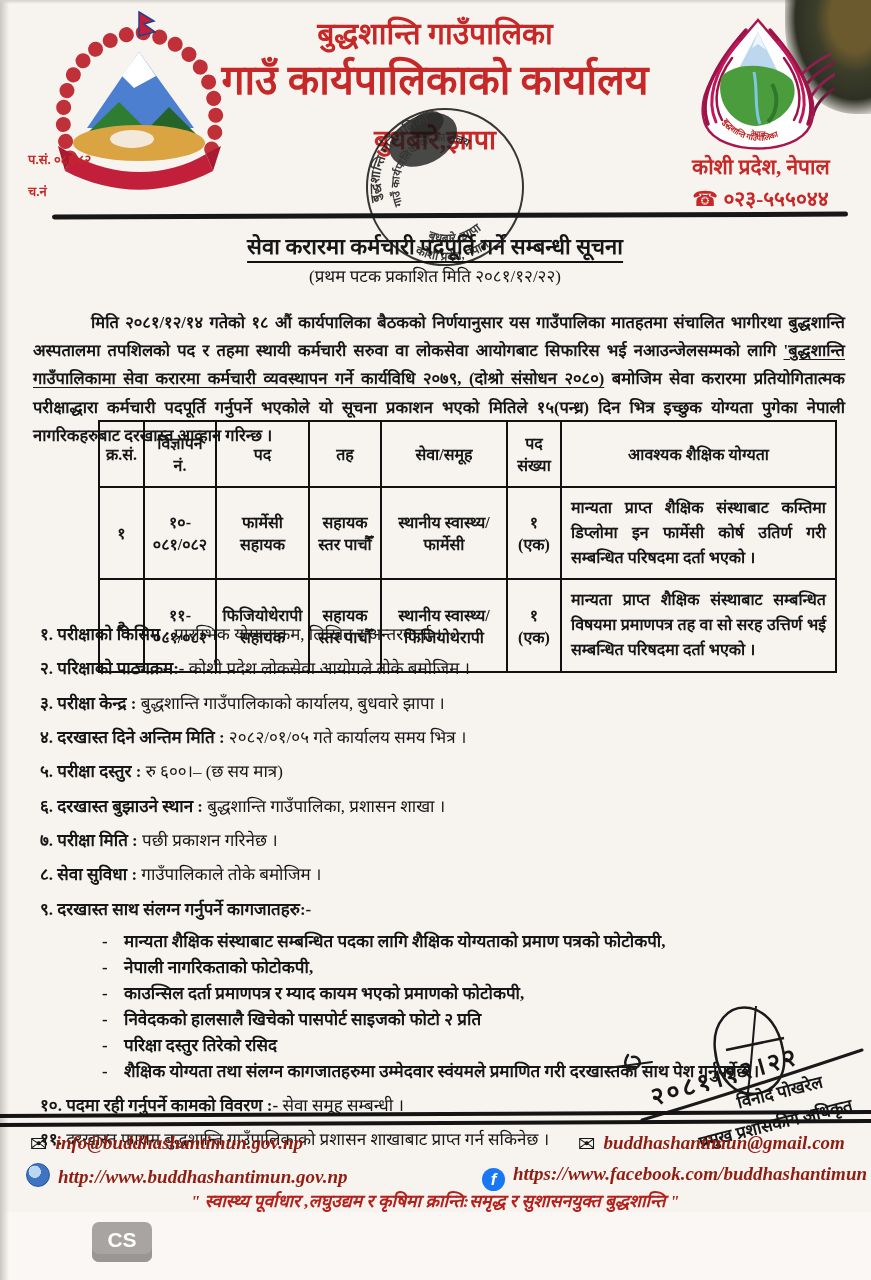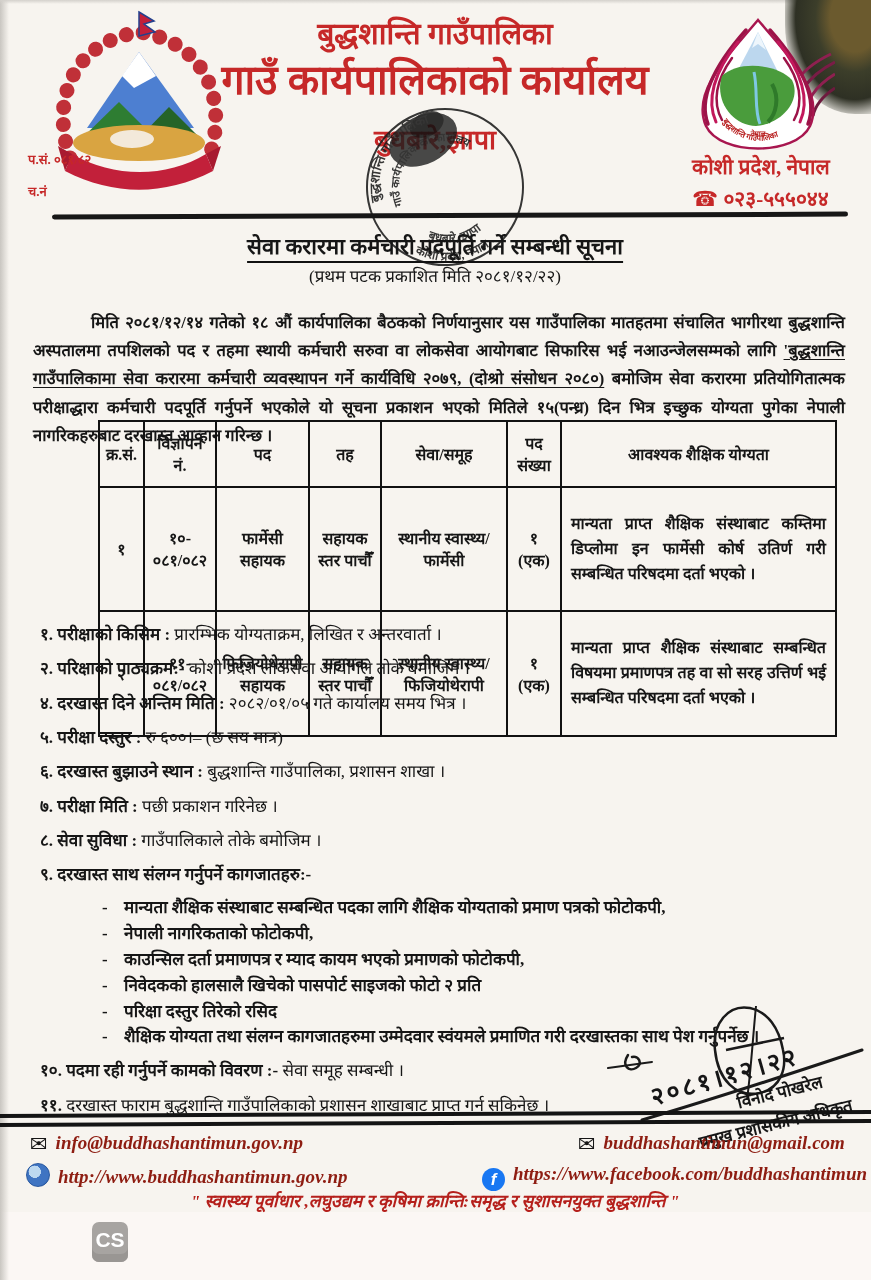--- a/index.html
+++ b/index.html
@@ -23,21 +23,21 @@
   .n-title{top:230px;font-size:22px;font-weight:700;border-bottom:2.5px solid #111;padding-bottom:1px;font-family:Liberation Serif, serif;}
   .n-sub{top:264px;font-size:17px;}
   .para{left:33px;top:292px;width:812px;font-size:16.5px;line-height:1.72;text-align:justify;
         text-indent:58px;font-weight:600;}
   .und{text-decoration:underline;text-underline-offset:3px;}
   
   table{border-collapse:collapse;table-layout:fixed;border-radius:19px;}
   .vac{left:98px;top:420px;width:737px;}
   .vac td,.vac th{border:2px solid #111;font-size:16px;padding:6px 5px;text-align:center;vertical-align:middle;font-weight:700;}
   .vac th{padding:10px 4px;}
-  .vac td.qual{text-align:justify;padding:24px 9px;line-height:1.55;}
+  .vac td.qual{text-align:justify;padding:8px 9px;line-height:1.55;}
   
   .list{left:40px;top:622px;width:800px;font-size:17px;}
   .item{margin-bottom:8px;line-height:1.55;}
   .inum,.ilabel{font-weight:700;}
   .subitem{margin:0 0 3px 62px;line-height:1.35;font-weight:600;}
   .dash{display:inline-block;width:22px;font-weight:700;}
   
   .sig-svg{left:600px;top:1000px;}
   .sig-date{left:648px;top:1058px;font-size:25px;font-weight:700;transform:rotate(-16deg);letter-spacing:3px;white-space:nowrap;}
   .sig-name{left:736px;top:1080px;font-size:17px;font-weight:700;transform:rotate(-14deg);white-space:nowrap;}
@@ -48,21 +48,21 @@
   .f-item{font-size:19px;font-weight:700;white-space:nowrap;font-style:italic;}
   .f-icon{display:inline-block;font-size:21px;color:#161616;margin-right:8px;vertical-align:-2px;}
   .globe{display:inline-block;width:22px;height:22px;border-radius:50%;margin-right:8px;vertical-align:-4px;
          background:radial-gradient(circle at 35% 35%,#bcd8f0 0 30%,#3f74c2 31% 70%,#1d4e9b 100%);
          border:1px solid #29589f;}
   .fb{display:inline-block;width:23px;height:23px;border-radius:50%;background:#1877f2;color:#fff;
       text-align:center;font-weight:700;font-size:17px;line-height:23px;margin-right:8px;vertical-align:-5px;
       font-family:"Liberation Sans",sans-serif;}
   .slogan{top:1188px;font-size:17.5px;font-style:italic;font-weight:700;color:#b5201c;}
   
-  .cs-badge{left:92px;top:1222px;width:36px;height:40px;background:#a7a4a1;border-radius:7px;
+  .cs-badge{left:92px;top:1222px;width:60px;height:40px;background:#a7a4a1;border-radius:7px;
             color:#fff;font-family:"Liberation Sans",sans-serif;font-weight:700;font-size:21px;
             text-align:center;line-height:36px;box-shadow:inset 0 -8px 0 #999693;}
   .cs-text{left:144px;top:1226px;font-size:28px;color:#b8b4b0;font-family:"Liberation Sans",sans-serif;}
   
   .edge-l{left:0;top:0;width:9px;height:1280px;background:linear-gradient(90deg,#c9c6c1,rgba(201,198,193,0));}
   .edge-t{left:0;top:0;width:871px;height:4px;background:linear-gradient(#d4d1cc,rgba(212,209,204,0));}
   .lower-bg{left:0;top:1212px;width:871px;height:68px;background:#fbf7f4;}
   .corner-blob{right:-14px;top:-14px;width:100px;height:128px;border-radius:0 0 0 70%;
       background:radial-gradient(ellipse at 70% 25%,#6b5a2e 0 25%,#3c3e2a 40%,#2e3024 60%,rgba(60,62,42,.0) 75%);}
   .corner-fan{right:36px;top:52px;width:58px;height:72px;}
@@ -204,20 +204,21 @@
         <td>स्थानीय स्वास्थ्य/फिजियोथेरापी</td>
         <td>१ (एक)</td>
         <td class="qual">मान्यता प्राप्त शैक्षिक संस्थाबाट सम्बन्धित विषयमा प्रमाणपत्र तह वा सो सरह उत्तिर्ण भई सम्बन्धित परिषदमा दर्ता भएको ।</td>
       </tr>
     </tbody>
   </table>
 
   <div class="abs list">
     <div class="item"><span class="inum">१.</span> <span class="ilabel">परीक्षाको किसिम :</span><span> प्रारम्भिक योग्यताक्रम, लिखित र अन्तरवार्ता ।</span></div>
     <div class="item"><span class="inum">२.</span> <span class="ilabel">परिक्षाको पाठ्यक्रम:-</span><span> कोशी प्रदेश लोकसेवा आयोगले तोके बमोजिम ।</span></div>
+    <div class="item"><span class="inum">३.</span> <span class="ilabel">परीक्षा केन्द्र :</span><span> बुद्धशान्ति गाउँपालिकाको कार्यालय, बुधवारे झापा ।</span></div>
     <div class="item"><span class="inum">४.</span> <span class="ilabel">दरखास्त दिने अन्तिम मिति :</span><span> २०८२/०१/०५ गते कार्यालय समय भित्र ।</span></div>
     <div class="item"><span class="inum">५.</span> <span class="ilabel">परीक्षा दस्तुर :</span><span> रु ६००।– (छ सय मात्र)</span></div>
     <div class="item"><span class="inum">६.</span> <span class="ilabel">दरखास्त बुझाउने स्थान :</span><span> बुद्धशान्ति गाउँपालिका, प्रशासन शाखा ।</span></div>
     <div class="item"><span class="inum">७.</span> <span class="ilabel">परीक्षा मिति :</span><span> पछी प्रकाशन गरिनेछ ।</span></div>
     <div class="item"><span class="inum">८.</span> <span class="ilabel">सेवा सुविधा :</span><span> गाउँपालिकाले तोके बमोजिम ।</span></div>
     <div class="item"><span class="inum">९.</span> <span class="ilabel">दरखास्त साथ संलग्न गर्नुपर्ने कागजातहरु:-</span><span></span></div>
     <div class="subitem"><span class="dash">-</span><span>मान्यता शैक्षिक संस्थाबाट सम्बन्धित पदका लागि शैक्षिक योग्यताको प्रमाण पत्रको फोटोकपी,</span></div>
     <div class="subitem"><span class="dash">-</span><span>नेपाली नागरिकताको फोटोकपी,</span></div>
     <div class="subitem"><span class="dash">-</span><span>काउन्सिल दर्ता प्रमाणपत्र र म्याद कायम भएको प्रमाणको फोटोकपी,</span></div>
     <div class="subitem"><span class="dash">-</span><span>निवेदकको हालसालै खिचेको पासपोर्ट साइजको फोटो २ प्रति</span></div>

